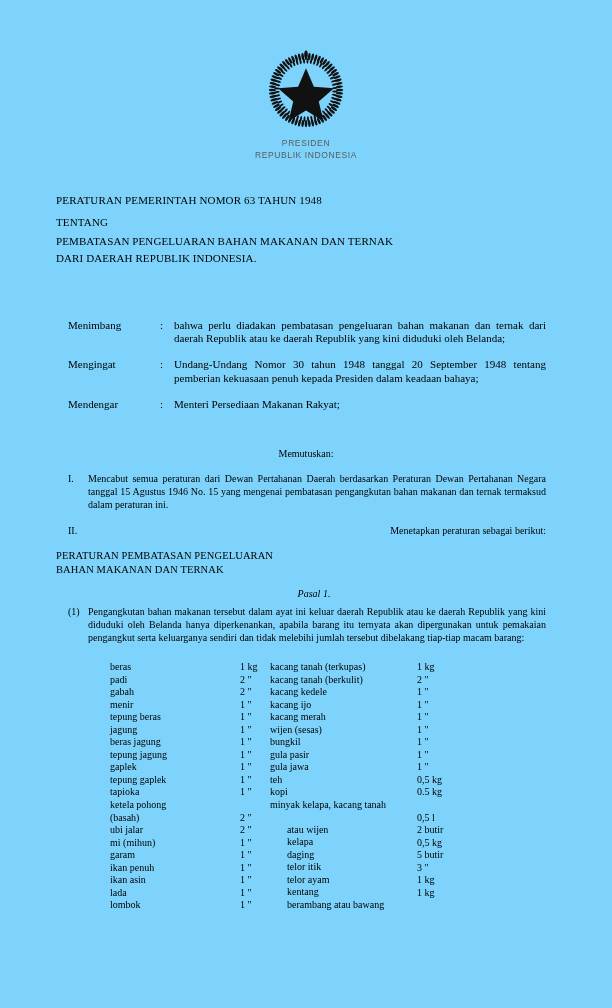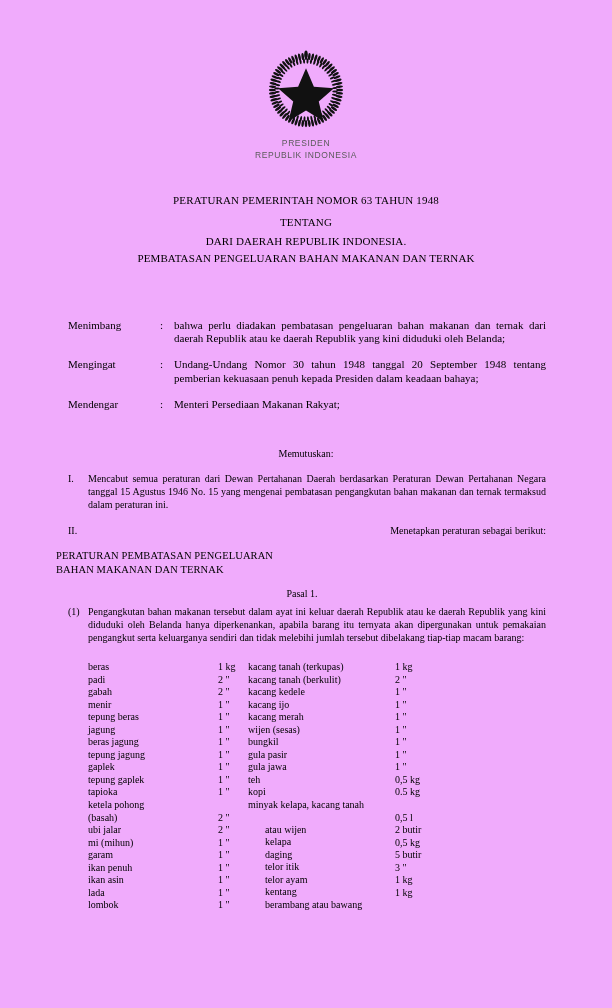--- a/index.html
+++ b/index.html
@@ -12,21 +12,21 @@
     height: 1008px;
     position: relative;
     font-family: "Liberation Serif", "DejaVu Serif", serif;
     color: #000000;
     overflow: hidden;
   }
 
   .page {
     position: absolute;
     inset: 0;
-    background: #f0abfc;
+    background: #7dd3fc;
   }
 
   
   .emblem-block {
     position: absolute;
     top: 48px;
     left: 0;
     width: 612px;
     text-align: center;
   }
@@ -44,21 +44,20 @@
     line-height: 11.5px;
     color: #5b5b5b;
   }
 
   
   .title-block {
     position: absolute;
     top: 190px;
     left: 56px;
     width: 500px;
-    text-align: center;
   }
   .title-line {
     font-size: 11px;
     line-height: 20px;
     letter-spacing: 0.15px;
   }
   .title-line.tentang { margin-top: 2px; }
   .subject {
     margin-top: 3px;
     font-size: 11px;
@@ -138,24 +137,25 @@
     left: 56px;
     width: 500px;
     text-align: left;
     font-size: 10.5px;
     line-height: 13.5px;
     letter-spacing: 0.1px;
   }
   .pasal {
     position: absolute;
     top: 588px;
-    left: 52px;
+    left: 64px;
     width: 500px;
     text-align: center;
     font-size: 10px;
+    font-style: italic;
   }
 
   
   .article {
     position: absolute;
     top: 605px;
     left: 68px;
     width: 478px;
     font-size: 10px;
   }
@@ -180,21 +180,21 @@
     left: 88px;
     width: 470px;
     font-size: 10px;
   }
   .c-row {
     display: flex;
     height: 12.55px;
     line-height: 12.55px;
     white-space: nowrap;
   }
-  .c-name  { width: 130px; flex: 0 0 130px; }
+  .c-name  { width: 130px; flex: 0 0 130px; margin-left: 22px; }
   .c-qty   { width: 30px;  flex: 0 0 30px; }
   .c-name2 { width: 147px; flex: 0 0 147px; }
   .c-qty2  { flex: 1 1 auto; }
   .c-name2.indent { padding-left: 17px; width: 130px; flex: 0 0 130px; margin-top: 12px; }
   .c-span  { flex: 1 1 auto; }
 </style>
 </head>
 <body>
 
 <div class="page">
@@ -333,22 +333,22 @@
     </svg>
     <div class="emblem-caption">
       <div>PRESIDEN</div>
       <div>REPUBLIK INDONESIA</div>
     </div>
   </div>
 
   <div class="title-block">
     <div class="title-line">PERATURAN PEMERINTAH NOMOR 63 TAHUN 1948</div>
     <div class="title-line tentang">TENTANG</div>
+    <div class="subject">PEMBATASAN PENGELUARAN BAHAN MAKANAN DAN TERNAK</div>
     <div class="subject">DARI DAERAH REPUBLIK INDONESIA.</div>
-    <div class="subject">PEMBATASAN PENGELUARAN BAHAN MAKANAN DAN TERNAK</div>
   </div>
 
   <div class="clauses">
     <div class="clause">
       <div class="clause-label">Menimbang</div>
       <div class="clause-colon">:</div>
       <div class="clause-text">bahwa perlu diadakan pembatasan pengeluaran bahan makanan dan ternak dari daerah Republik atau ke daerah Republik yang kini diduduki oleh Belanda;</div>
     </div>
     <div class="clause">
       <div class="clause-label">Mengingat</div>

